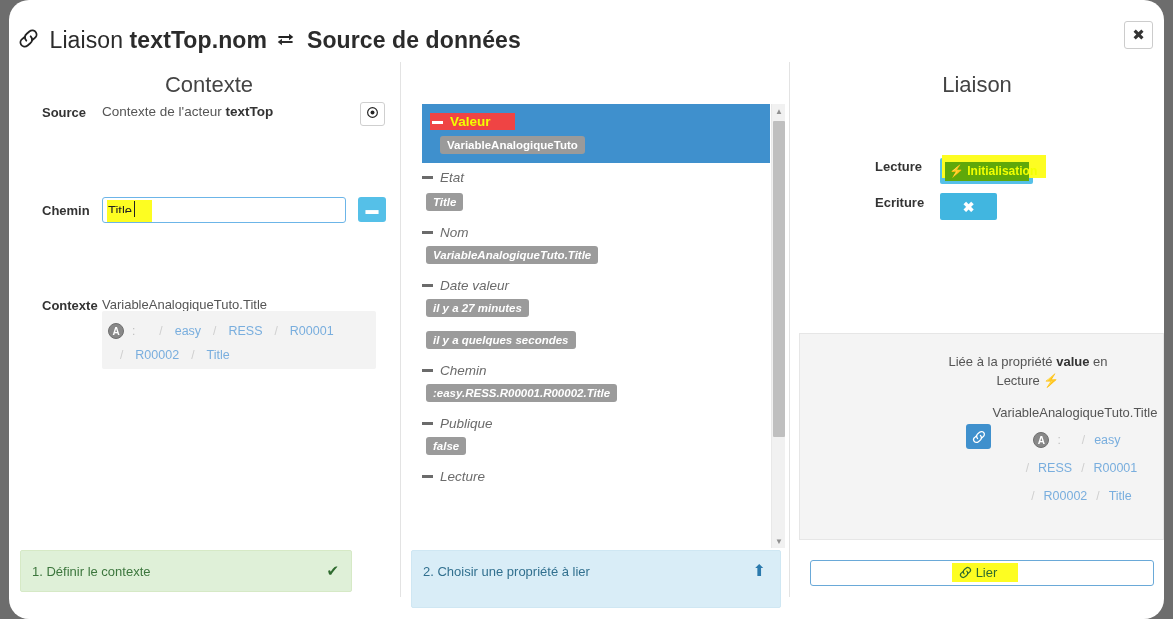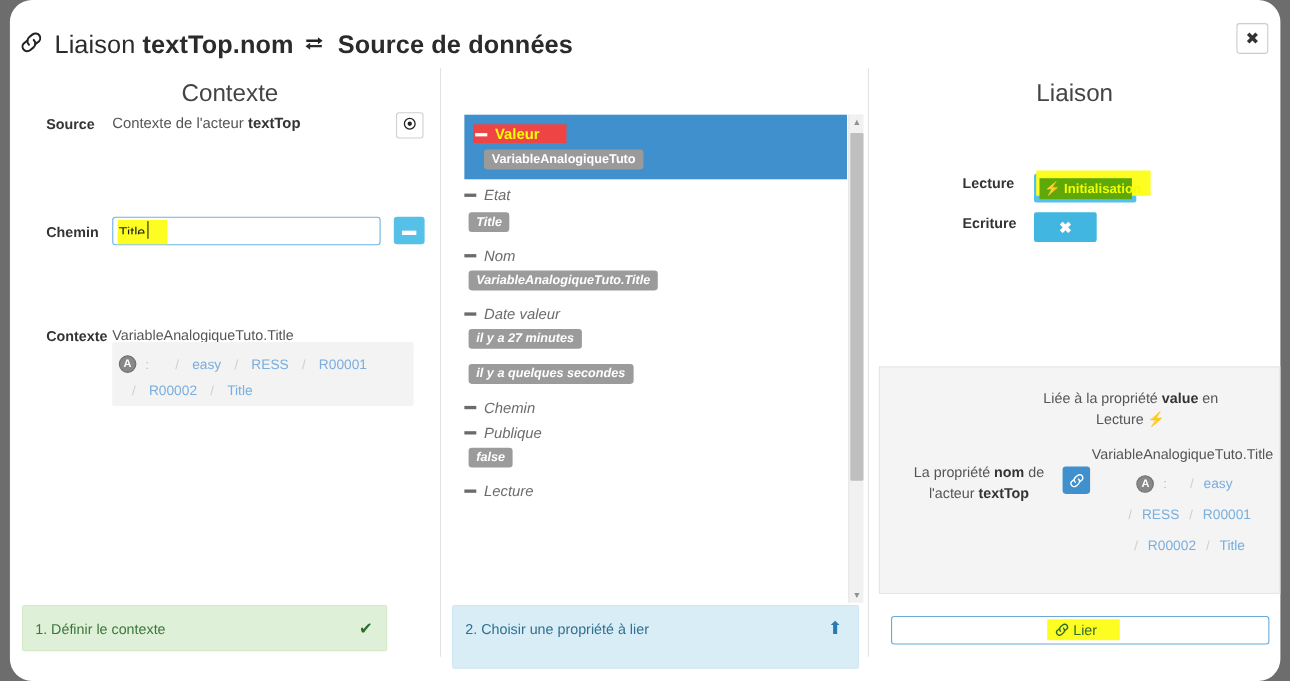--- a/index.html
+++ b/index.html
@@ -400,20 +400,21 @@
 
     <div class="prop-item">
       <span class="tag">il y a quelques secondes</span>
     </div>
 
     <div class="prop-item">
       <div class="prop-name">
         <span class="dash"></span>
         <span>Chemin</span>
       </div>
+      <span class="tag">:easy.RESS.R00001.R00002.Title</span>
     </div>
 
     <div class="prop-item">
       <div class="prop-name">
         <span class="dash"></span>
         <span>Publique</span>
       </div>
       <span class="tag">false</span>
     </div>
 
@@ -440,24 +441,20 @@
   <div id="btn-ecriture">
     <span>✖</span>
   </div>
 
   <div id="liaison-box">
     <div id="liee-text">
       <span>Liée à la propriété </span><span class="b">value</span><span> en</span><br>
       <span>Lecture ⚡</span>
     </div>
 
-    <div id="lnk-prop-text">
-      <span>La propriété </span><span class="b">nom</span><span> de</span><br>
-      <span>l'acteur </span><span class="b">textTop</span>
-    </div>
 
     <div id="link-sq">
       <svg width="14" height="14" viewBox="0 0 24 24" fill="none" stroke="#fff" stroke-width="2.2" stroke-linecap="round">
         <path d="M9.5 14.5 C7 12 7.5 8.5 10 6.5 L13 4 C15.5 2 19 2.5 20.5 5 C22 7.5 21 10.5 18.5 12 L16 14"></path>
         <path d="M14.5 9.5 C17 12 16.5 15.5 14 17.5 L11 20 C8.5 22 5 21.5 3.5 19 C2 16.5 3 13.5 5.5 12 L8 10"></path>
       </svg>
     </div>
 
     <div id="liaison-path">VariableAnalogiqueTuto.Title</div>
 

